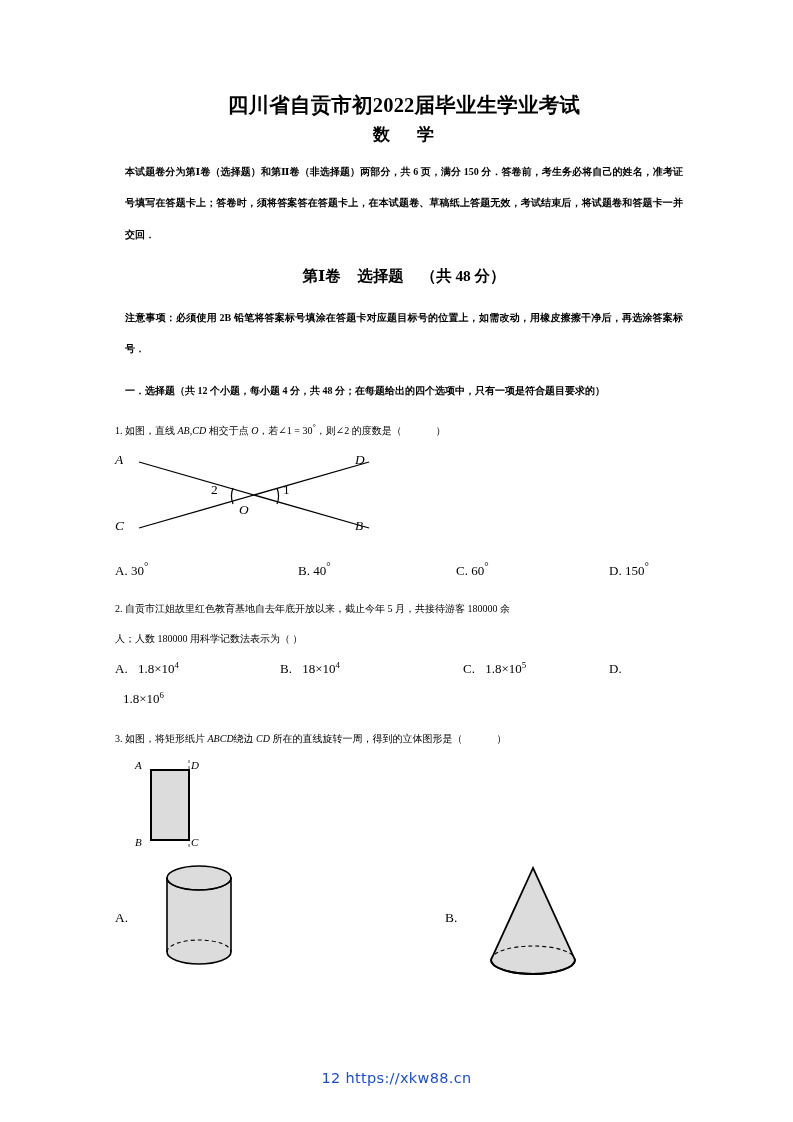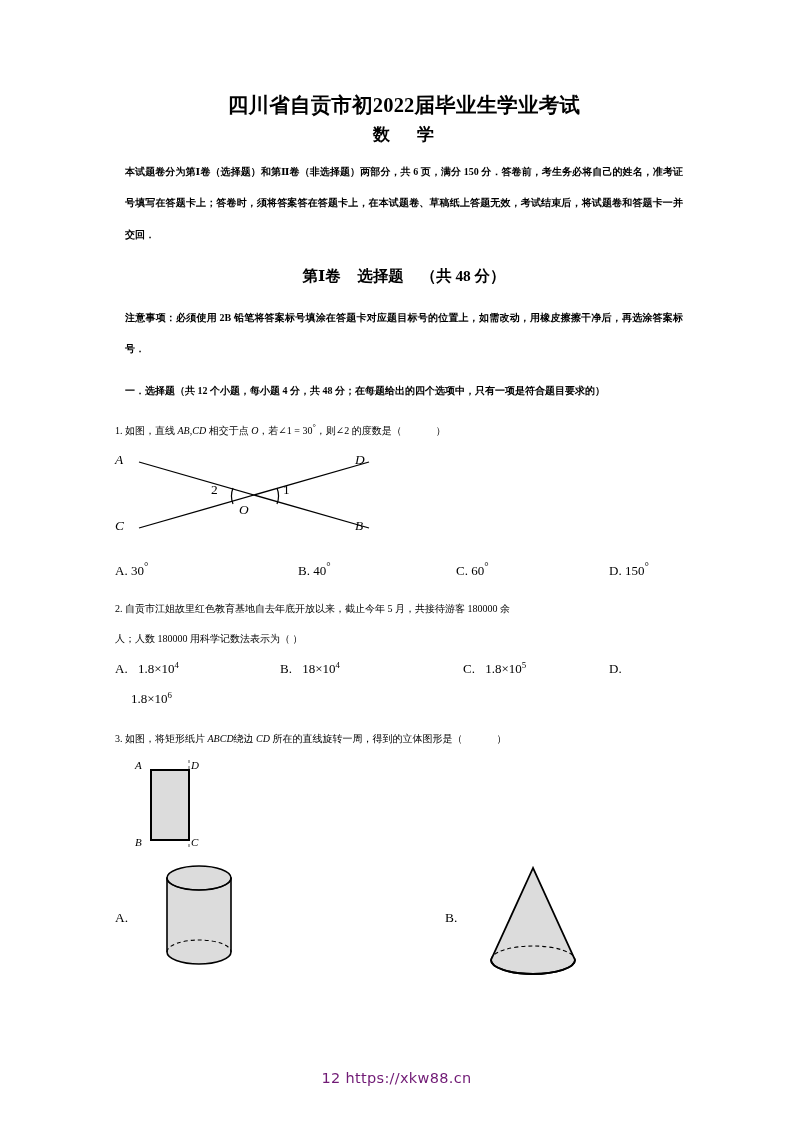--- a/index.html
+++ b/index.html
@@ -103,21 +103,21 @@
 
   
   .footer {
     position: absolute;
     left: 0;
     top: 1070px;
     width: 793px;
     text-align: center;
     font-family: "DejaVu Sans", "Liberation Sans", sans-serif;
     font-size: 14.5px;
-    color: #701a75;
+    color: #1d4ed8;
     letter-spacing: 0.3px;
   }
 </style>
 </head>
 <body>
 
 <div class="page">
   <div class="content">
 
     <div class="doc-title">四川省自贡市初2022届毕业生学业考试</div>
@@ -195,21 +195,21 @@
         </span>
         <span class="opt" style="left:348px;">
           <span>C.</span>
           <span style="display:inline-block;width:7px"></span><span>1.8×10</span><sup>5</sup>
         </span>
         <span class="opt" style="left:494px;">
           <span>D.</span>
         </span>
       </div>
       <div class="opt-row">
-        <span class="opt" style="left:16px;">
+        <span class="opt" style="left:8px;">
           <span>1.8×10</span><sup>6</sup>
         </span>
       </div>
     </div>
 
     <div style="margin-top:10px;">
       <div class="q-text">
         <span>3. 如图，将矩形纸片 </span><i class="mvar">ABCD</i><span>绕边 </span><i class="mvar">CD</i><span> 所在的直线旋转一周，得到的立体图形是（</span><span style="display:inline-block;width:34px"></span><span>）</span>
       </div>
 

